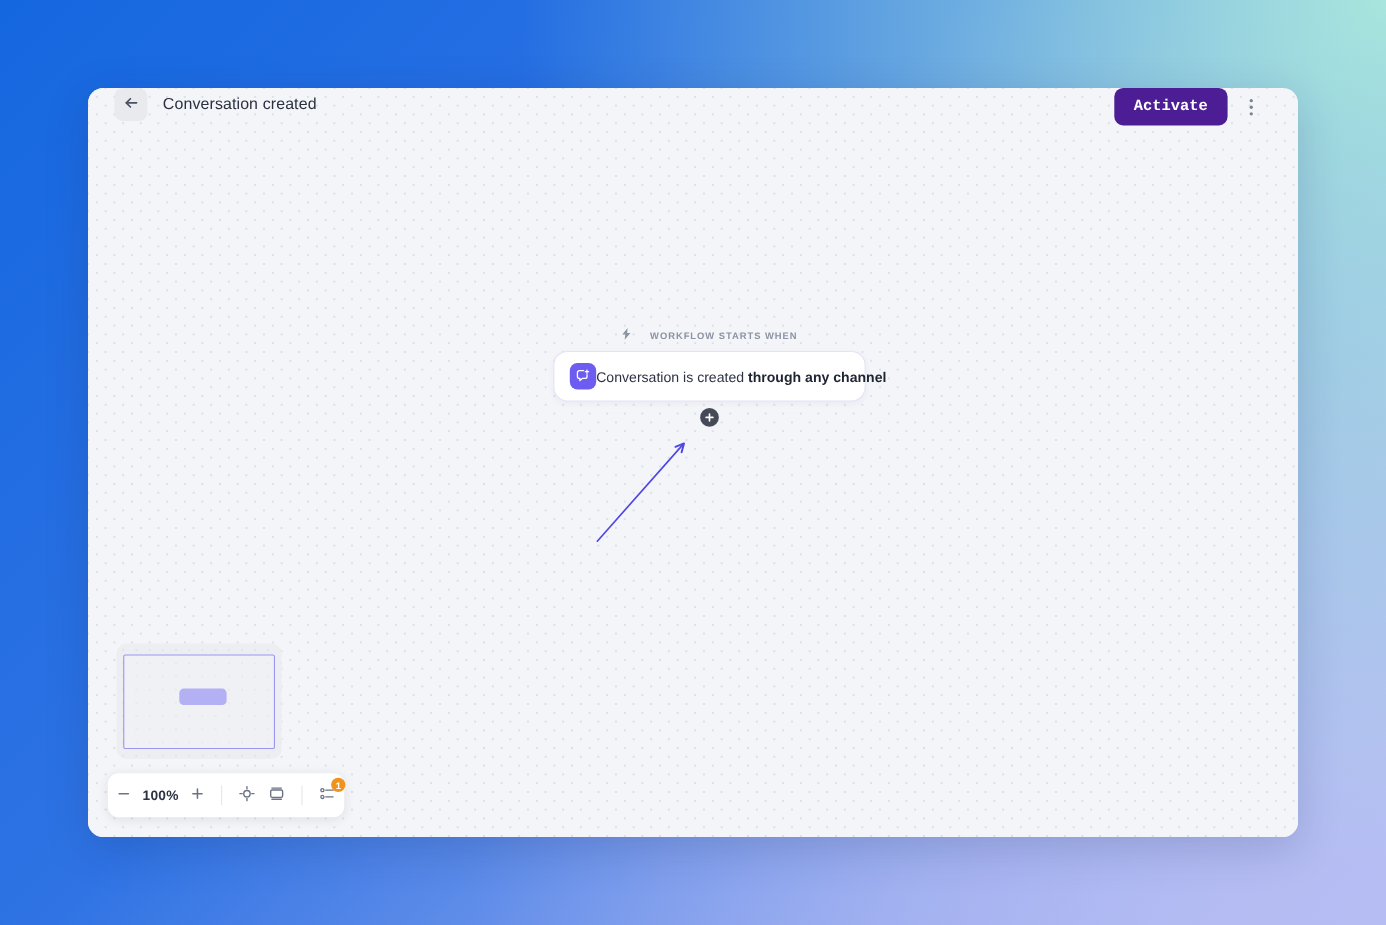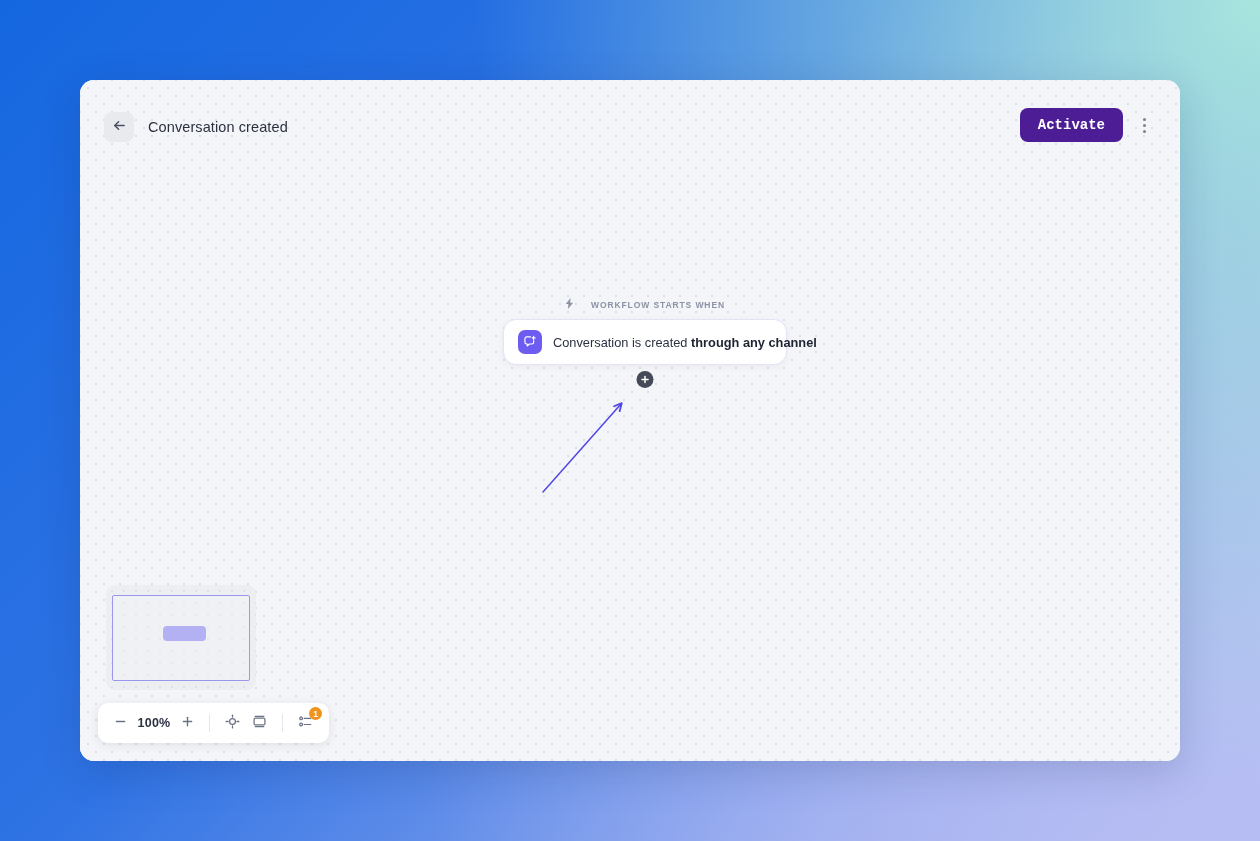--- a/index.html
+++ b/index.html
@@ -47,22 +47,22 @@
     background-position: 0 0, 8px 8px;
   }
 
   
   #header {
     position: absolute;
     left: 0; top: 0;
     width: 100%;
     height: 62px;
     display: flex;
-    align-items: flex-end;
-    padding: 0 23px 0 24px;
+    align-items: flex-start;
+    padding: 0 30px 0 24px;
     z-index: 20;
   }
   .hdr-left { display: flex; align-items: center; gap: 14px; }
 
   #back-btn {
     width: 30px; height: 30px;
     border-radius: 8px;
     background: #e8eaee;
     border: none;
     display: flex; align-items: center; justify-content: center;
@@ -125,21 +125,20 @@
   }
   #starts-when-label svg { width: 9px; height: 11px; }
 
   #trigger-card {
     background: #ffffff;
     border: 1px solid #e5e2f8;
     border-radius: 13px;
     height: 46px;
     display: flex;
     align-items: center;
-    gap: 11px;
     padding: 0 14px;
     box-shadow: 0 2px 6px rgba(40,50,90,.05);
     cursor: pointer;
   }
   #trigger-icon {
     width: 24px; height: 24px;
     flex: 0 0 24px;
     border-radius: 7px;
     background: #6c5cf0;
     display: flex; align-items: center; justify-content: center;
@@ -219,21 +218,21 @@
   
   #zoom-toolbar {
     position: absolute;
     left: 18px;
     bottom: 18px;
     height: 40px;
     background: #ffffff;
     border-radius: 10px;
     display: flex;
     align-items: center;
-    padding: 0 12px;
+    padding: 0 4px;
     gap: 4px;
     box-shadow: 0 2px 10px rgba(30,40,70,.10);
     z-index: 30;
   }
   .tb-btn {
     border: none; background: transparent;
     display: flex; align-items: center; justify-content: center;
     cursor: pointer;
     color: #6a7283;
     padding: 4px;

